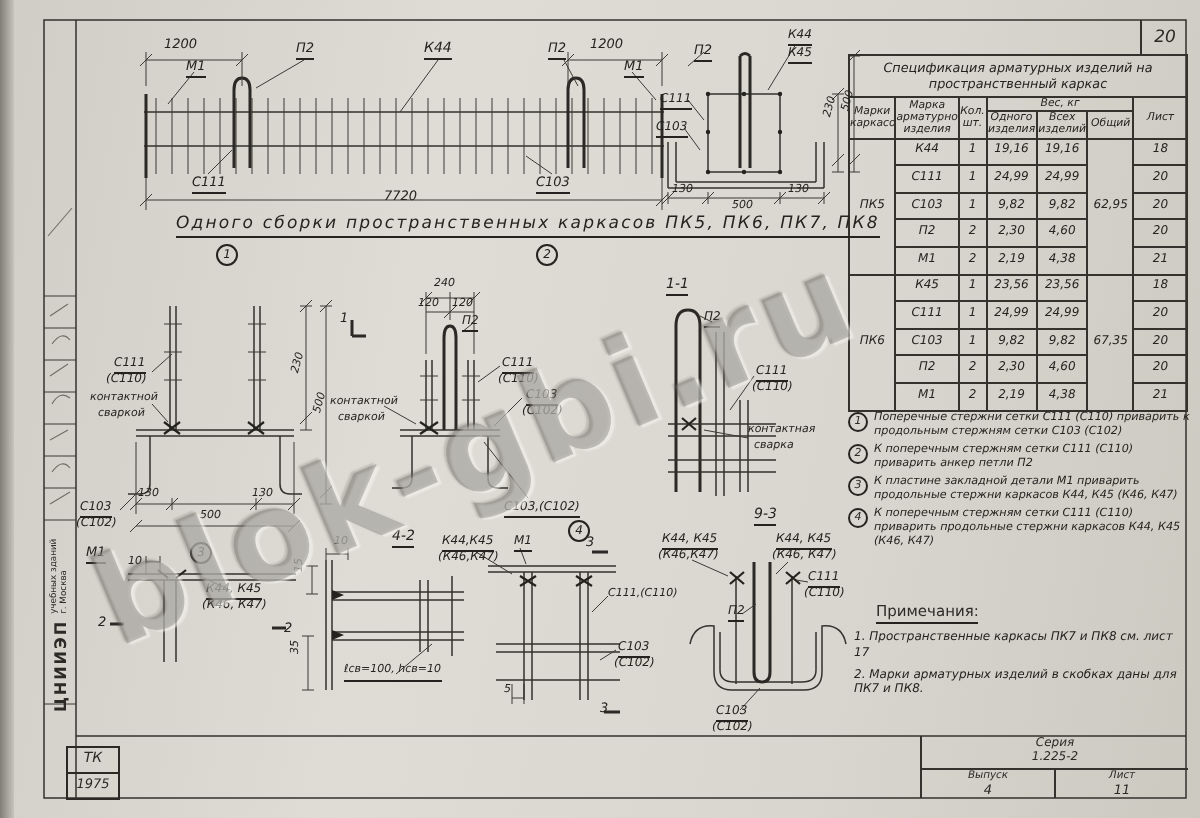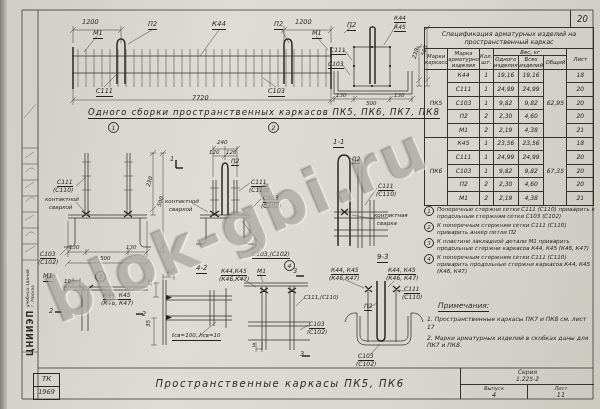--- a/index.html
+++ b/index.html
@@ -29,21 +29,21 @@
   #spec td.cap{font-size:6.4px;padding:2px 1px;line-height:1.25;}
   #spec td.hh{font-size:5.4px;}
   #spec tr.dr td{height:12.6px;}
   
   #callouts{position:absolute;left:424px;top:206px;width:172px;z-index:3;}
   .callout{display:flex;gap:3px;margin-bottom:2px;align-items:flex-start;}
   .cnum{flex:0 0 8px;width:8px;height:8px;border:.8px solid #24231f;border-radius:50%;
     font-size:5.5px;font-style:italic;display:flex;align-items:center;justify-content:center;}
   .ctext{font-size:5.6px;font-style:italic;line-height:1.25;color:#24231f;}
   #notes-title{position:absolute;left:438px;top:301px;z-index:3;font-size:7.5px;
-    font-style:italic;border-bottom:.8px solid #24231f;padding-bottom:1px;}
+    border-bottom:.8px solid #24231f;padding-bottom:1px;}
   #notes{position:absolute;left:427px;top:315px;width:162px;z-index:3;}
   .note{font-size:6px;font-style:italic;line-height:1.3;margin-bottom:3px;color:#24231f;}
   
   #main-title{position:absolute;left:110px;top:371px;width:340px;height:24px;z-index:3;
     display:flex;align-items:center;justify-content:center;font-size:10px;
     font-style:italic;letter-spacing:1.5px;}
   #series-box{position:absolute;left:460px;top:368px;width:133px;height:31px;z-index:3;
     border-left:.9px solid #33322d;display:flex;flex-direction:column;font-style:italic;}
   #series-box .r1{height:16px;border-bottom:.8px solid #33322d;display:flex;
     flex-direction:column;align-items:center;justify-content:center;font-size:6px;line-height:1.15;}
@@ -381,21 +381,20 @@
         <span class="ctext">К поперечным стержням сетки С111 (С110) приварить продольные стержни каркасов К44, К45 (К46, К47)</span>
       </div>
     </div>
 
   <div id="notes-title">Примечания:</div>
   <div id="notes">
       <div class="note">1. Пространственные каркасы ПК7 и ПК8 см. лист 17</div>
       <div class="note">2. Марки арматурных изделий в скобках даны для ПК7 и ПК8.</div>
     </div>
 
-  <div id="main-title">Пространственные каркасы ПК5, ПК6</div>
   <div id="series-box">
     <div class="r1">
       <span>Серия</span>
       <span>1.225-2</span>
     </div>
     <div class="r2">
       <div class="cell">
         <span>Выпуск</span>
         <span class="val">4</span>
       </div>
@@ -409,17 +408,17 @@
 
   <div id="org">
     <span class="big">ЦНИИЭП</span>
     <span class="small">
       <div>учебных зданий</div>
       <div>г. Москва</div>
     </span>
   </div>
   <div id="tk-box">
     <div class="tk">ТК</div>
-    <div class="yr">1969</div>
+    <div class="yr">1975</div>
   </div>
 
   <div id="watermark">blok-gbi.ru</div>
 </div>
 
 </body></html>

